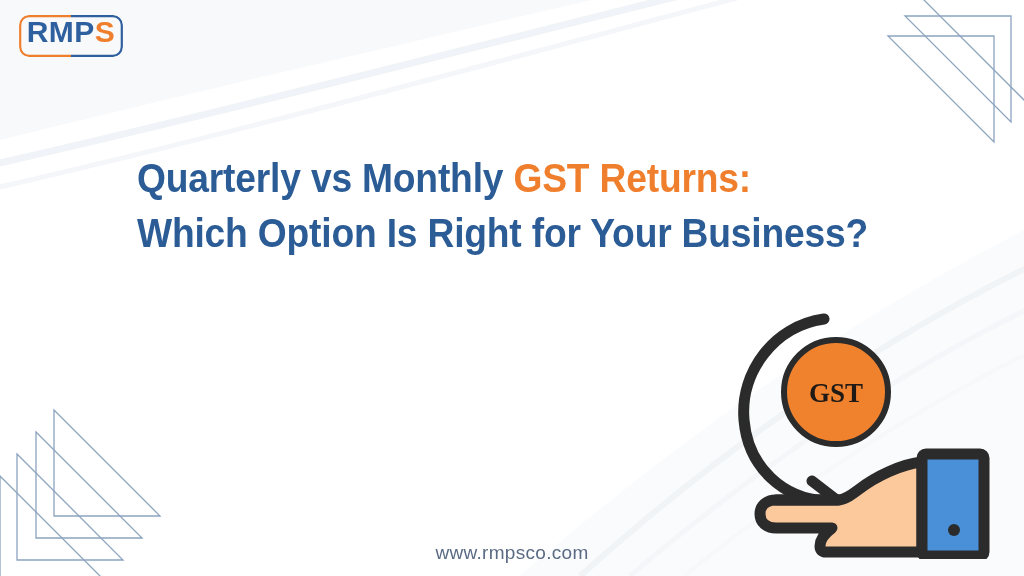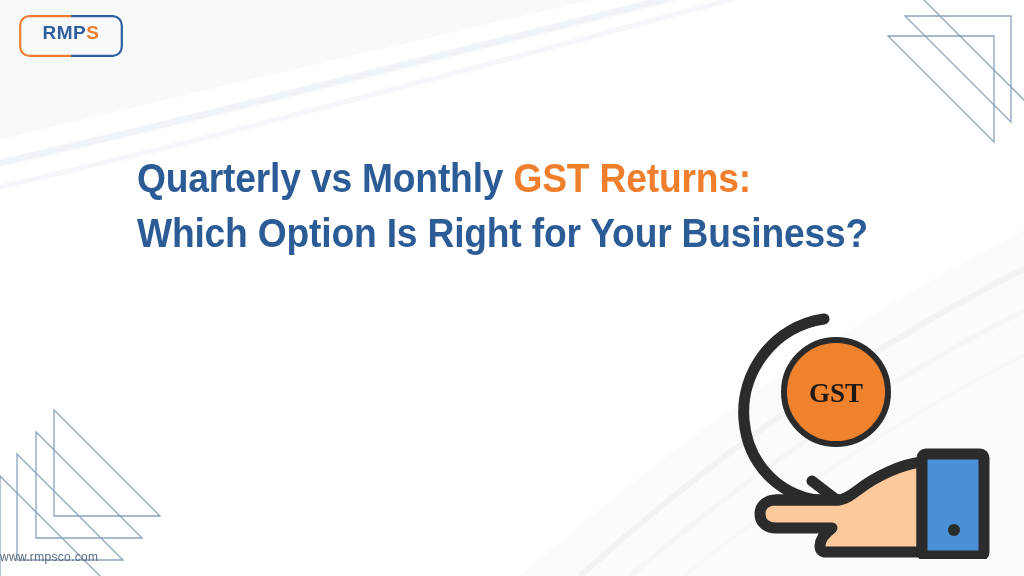--- a/index.html
+++ b/index.html
@@ -47,21 +47,21 @@
     border-radius:9px;
     overflow:hidden;
   }
   .logo-text {
     position:absolute;
     inset:0;
     display:flex;
     align-items:center;
     justify-content:center;
     letter-spacing:0.5px;
-    font-size:19px;
+    font-size:30px;
     font-weight:bold;
     font-family:"Liberation Sans", sans-serif;
     line-height:1;
     padding-bottom:8px;
   }
   .logo-rmp { color:#2E5F9E; }
   .logo-s { color:#F07F2D; }
 
   
   .headline {
@@ -98,22 +98,23 @@
     font-size:27px;
     fill:#201a16;
   }
 
   
   .footer-url {
     position:absolute;
     left:0;
     right:0;
     bottom:12px;
+    text-align:center;
     font-family:"Liberation Sans", sans-serif;
-    font-size:12px;
+    font-size:19px;
     letter-spacing:0.3px;
     color:#5A6B84;
   }
 </style>
 </head>
 <body>
 
 <div class="banner">
 
   <svg class="bg-swoosh" viewBox="0 0 1024 576" xmlns="http://www.w3.org/2000/svg" aria-hidden="true">

